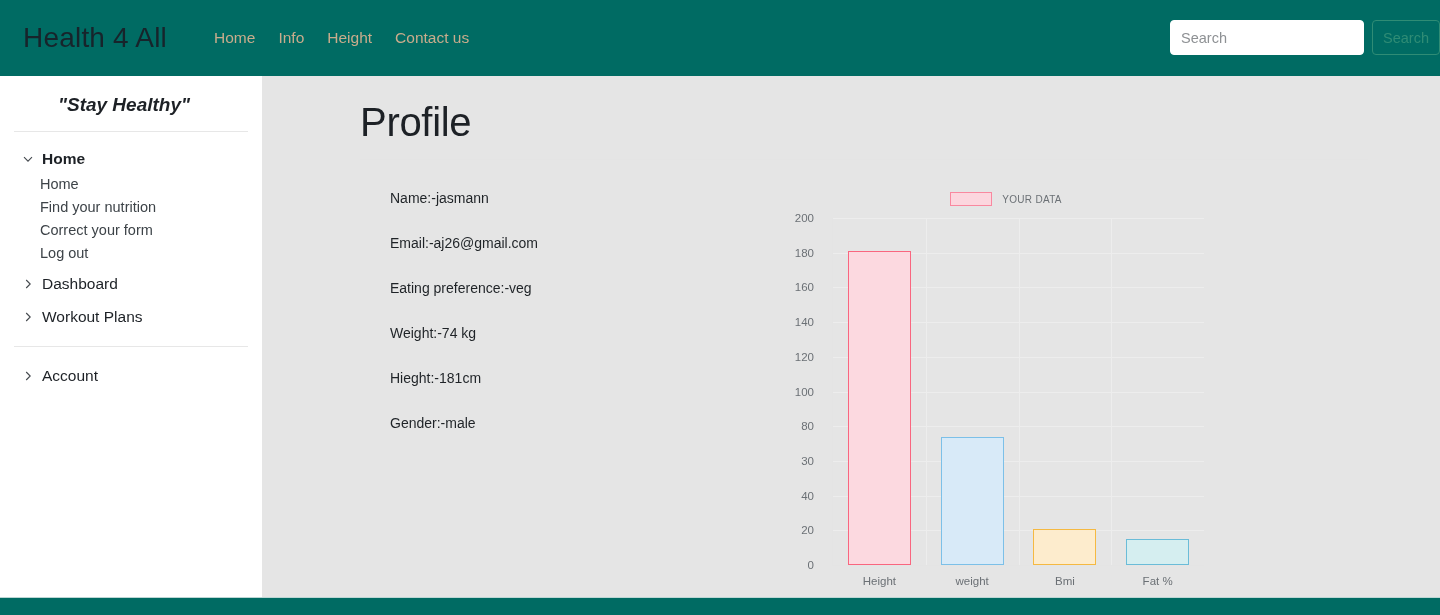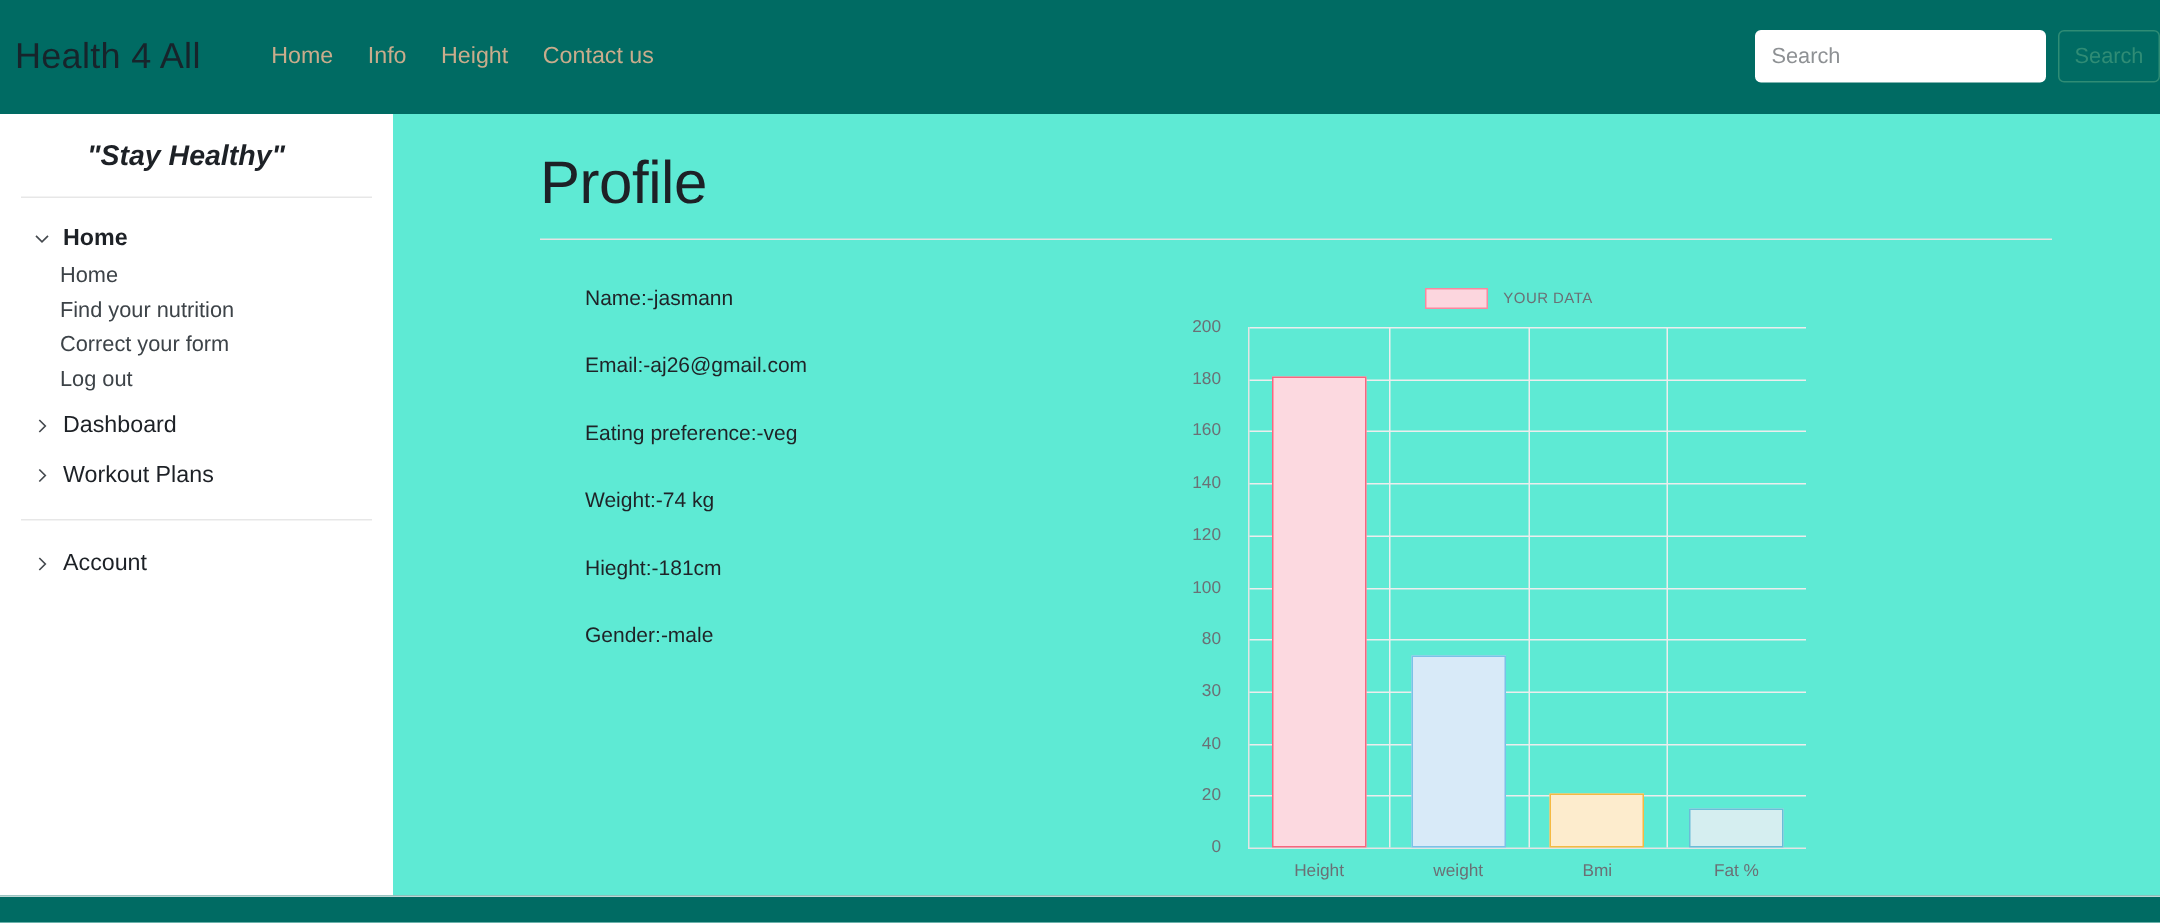--- a/index.html
+++ b/index.html
@@ -12,22 +12,22 @@
   }
 
   
   .navbar {
     position: absolute; top: 0; left: 0;
     width: 1440px; height: 76px;
     background: #006b63;
     display: flex; align-items: center;
   }
   .brand {
-    margin-left: 10px;
-    font-size: 24px;
+    margin-left: 23px;
+    font-size: 28px;
     color: #17242b;
     letter-spacing: .2px;
     white-space: nowrap;
   }
   .nav-links {
     display: flex; align-items: center;
     gap: 23px;
     margin-left: 47px;
   }
   .nav-link {
@@ -111,21 +111,21 @@
     margin: 16px 14px 0 14px;
     border: 0; border-top: 1px solid #e7e7e7;
   }
   .account-wrap { margin-top: 16px; text-align: right; }
 
   
   .main {
     position: absolute;
     top: 76px; left: 262px;
     width: 1178px; height: 521px;
-    background: #5eead4;
+    background: #e5e5e5;
   }
   .page-title {
     margin: 24px 0 0 98px;
     font-size: 40px;
     font-weight: 400;
     color: #1d2126;
     letter-spacing: -.3px;
   }
   .title-rule {
     margin: 14px 72px 0 98px;

